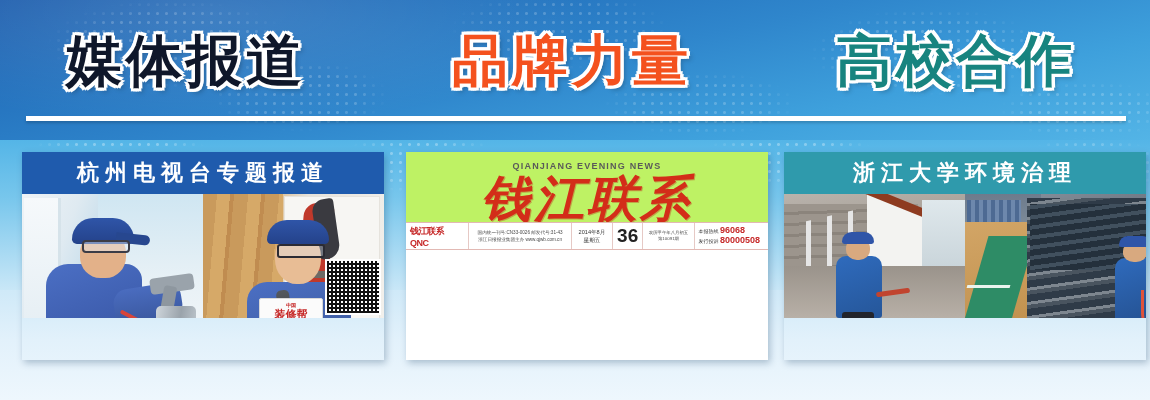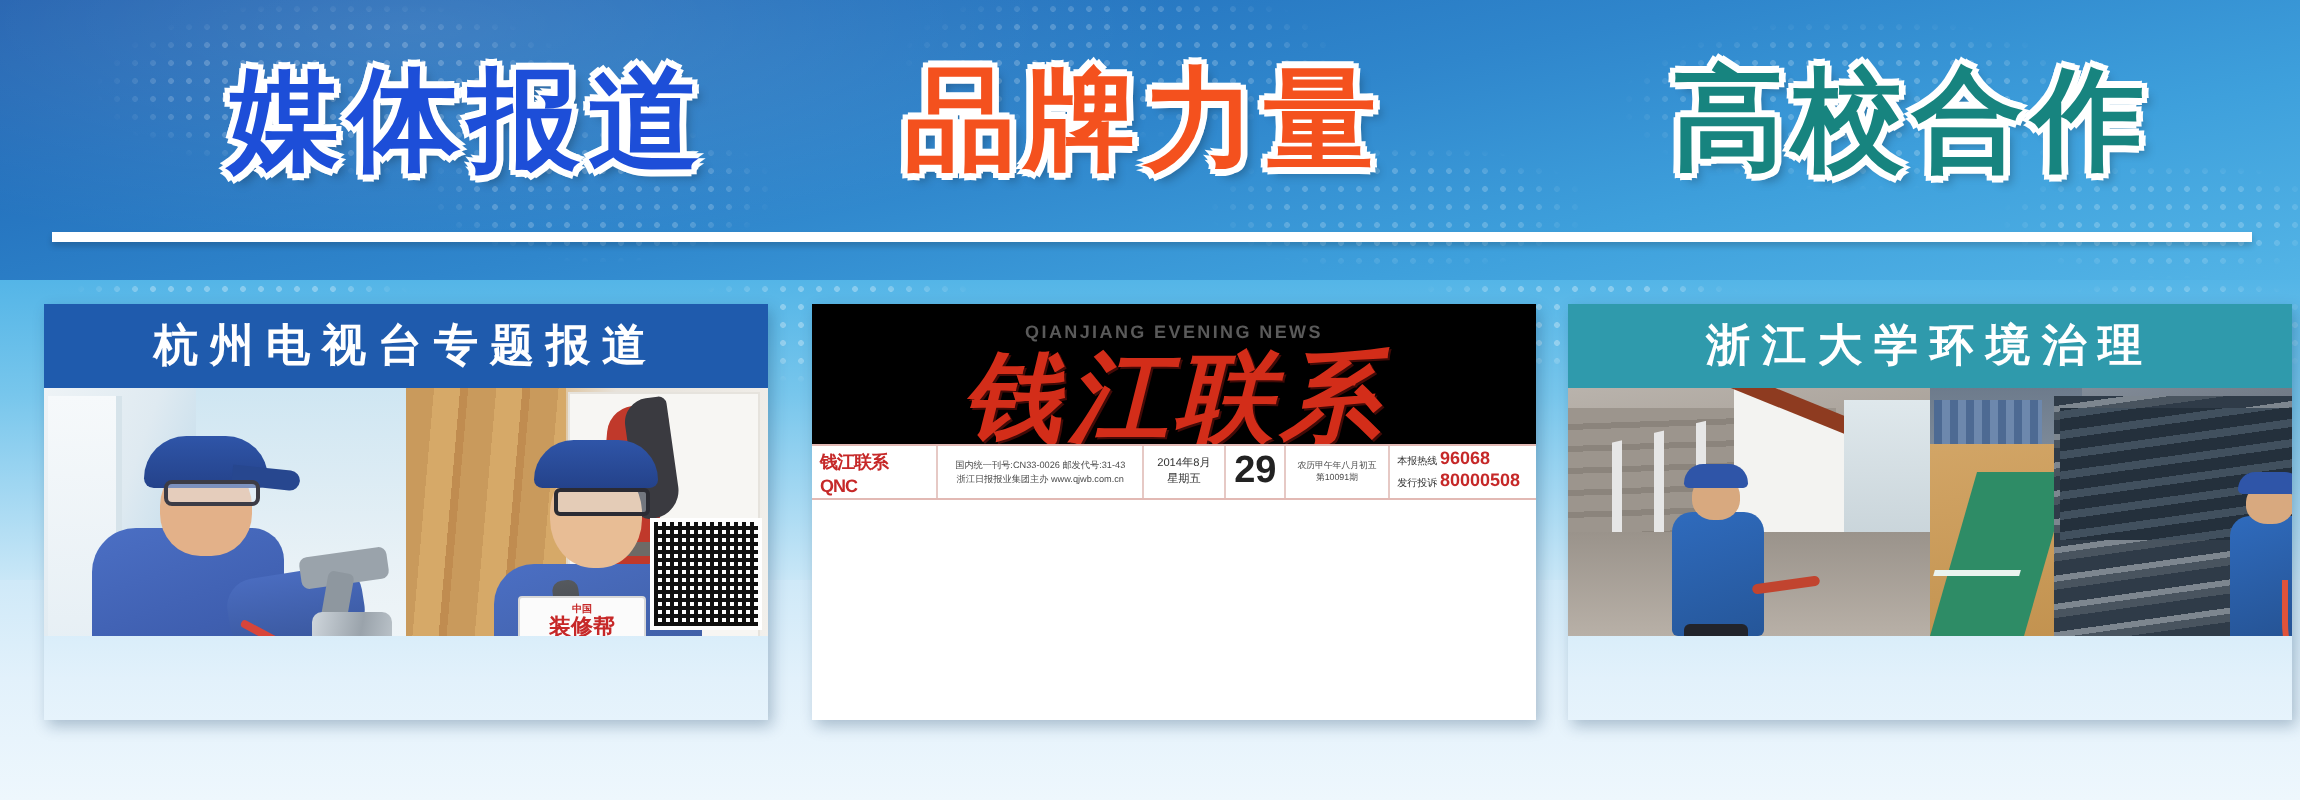--- a/index.html
+++ b/index.html
@@ -62,25 +62,25 @@
   }
 
   
   .headings{position:absolute;left:0;top:0;width:1150px;height:140px;}
   .heading{
     position:absolute;top:26px;
     font-size:56px;font-weight:bold;letter-spacing:4px;
     font-family:"DejaVu Sans","Liberation Sans",sans-serif;
     white-space:nowrap;line-height:70px;
   }
-  .h-blue{left:66px;color:#1d4ed8;
+  .h-blue{left:66px;color:#0f172a;
     text-shadow:
       -2.6px -2.6px 0 #fff, 2.6px -2.6px 0 #fff, -2.6px 2.6px 0 #fff, 2.6px 2.6px 0 #fff,
       -3.4px 0 0 #fff, 3.4px 0 0 #fff, 0 -3.4px 0 #fff, 0 3.4px 0 #fff,
-      4px 4px 5px rgba(0,0,0,.25); margin-left: 48px;}
+      4px 4px 5px rgba(0,0,0,.25);}
   .h-orange{left:452px;color:#f4511e;
     text-shadow:
       -2.6px -2.6px 0 #fff, 2.6px -2.6px 0 #fff, -2.6px 2.6px 0 #fff, 2.6px 2.6px 0 #fff,
       -3.4px 0 0 #fff, 3.4px 0 0 #fff, 0 -3.4px 0 #fff, 0 3.4px 0 #fff,
       4px 4px 5px rgba(0,0,0,.25);}
   .h-teal{left:836px;color:#17847f;
     text-shadow:
       -2.6px -2.6px 0 #fff, 2.6px -2.6px 0 #fff, -2.6px 2.6px 0 #fff, 2.6px 2.6px 0 #fff,
       -3.4px 0 0 #fff, 3.4px 0 0 #fff, 0 -3.4px 0 #fff, 0 3.4px 0 #fff,
       4px 4px 5px rgba(0,0,0,.25);}
@@ -186,21 +186,21 @@
     background:repeating-linear-gradient(90deg,#4d6a93 0 4px,#6d88ad 4px 8px);}
   .ph4 .torso{position:absolute;left:150px;top:64px;width:44px;height:66px;background:linear-gradient(160deg,#2f6bbd,#24508f);border-radius:10px 10px 3px 3px;}
   .ph4 .legs{position:absolute;left:156px;top:124px;width:30px;height:40px;background:#1e2028;border-radius:3px;}
   .ph4 .head{position:absolute;left:158px;top:48px;width:24px;height:20px;background:#d8a97f;border-radius:45%;}
   .ph4 .cap{position:absolute;left:154px;top:42px;width:32px;height:11px;background:#2f55a8;border-radius:11px 11px 3px 3px;}
   .ph4 .shoe{position:absolute;left:150px;top:158px;width:34px;height:8px;background:#7a3f22;border-radius:4px;}
   .ph4 .hose{position:absolute;left:176px;top:96px;width:60px;height:70px;border-left:3px solid #e0533a;border-radius:0 0 0 70%;}
 
   
   .news{width:100%;height:166px;background:#ffffff;position:relative;overflow:hidden;}
-  .news-masthead{position:relative;height:98px;background:#000000;}
+  .news-masthead{position:relative;height:98px;background:#bef264;}
   .news-en{
     position:absolute;left:50%;transform:translateX(-50%);top:9px;
     font-size:9px;letter-spacing:1.2px;color:#5a5a5a;font-weight:bold;
     font-family:"Liberation Sans",sans-serif;white-space:nowrap;
   }
   .news-cn{
     position:absolute;left:50%;transform:translateX(-50%);top:14px;
     font-size:50px;font-weight:bold;color:#d32d19;letter-spacing:3px;
     font-family:"DejaVu Serif","Liberation Serif",serif;
     font-style:italic;white-space:nowrap;
@@ -301,21 +301,21 @@
         <div class="news-strip">
           <div class="ns-cell ns-logo">钱江联系 QNC</div>
           <div class="ns-cell ns-info">
             <div>国内统一刊号:CN33-0026  邮发代号:31-43</div>
             <div>浙江日报报业集团主办  www.qjwb.com.cn</div>
           </div>
           <div class="ns-cell ns-date">
             <div>2014年8月</div>
             <div>星期五</div>
           </div>
-          <div class="ns-cell ns-num">29</div>
+          <div class="ns-cell ns-num">36</div>
           <div class="ns-cell ns-lunar">
             <div>农历甲午年八月初五</div>
             <div>第10091期</div>
           </div>
           <div class="ns-cell ns-tel">
             <div>
               <span>本报热线</span>
               <b>96068</b>
             </div>
             <div>

